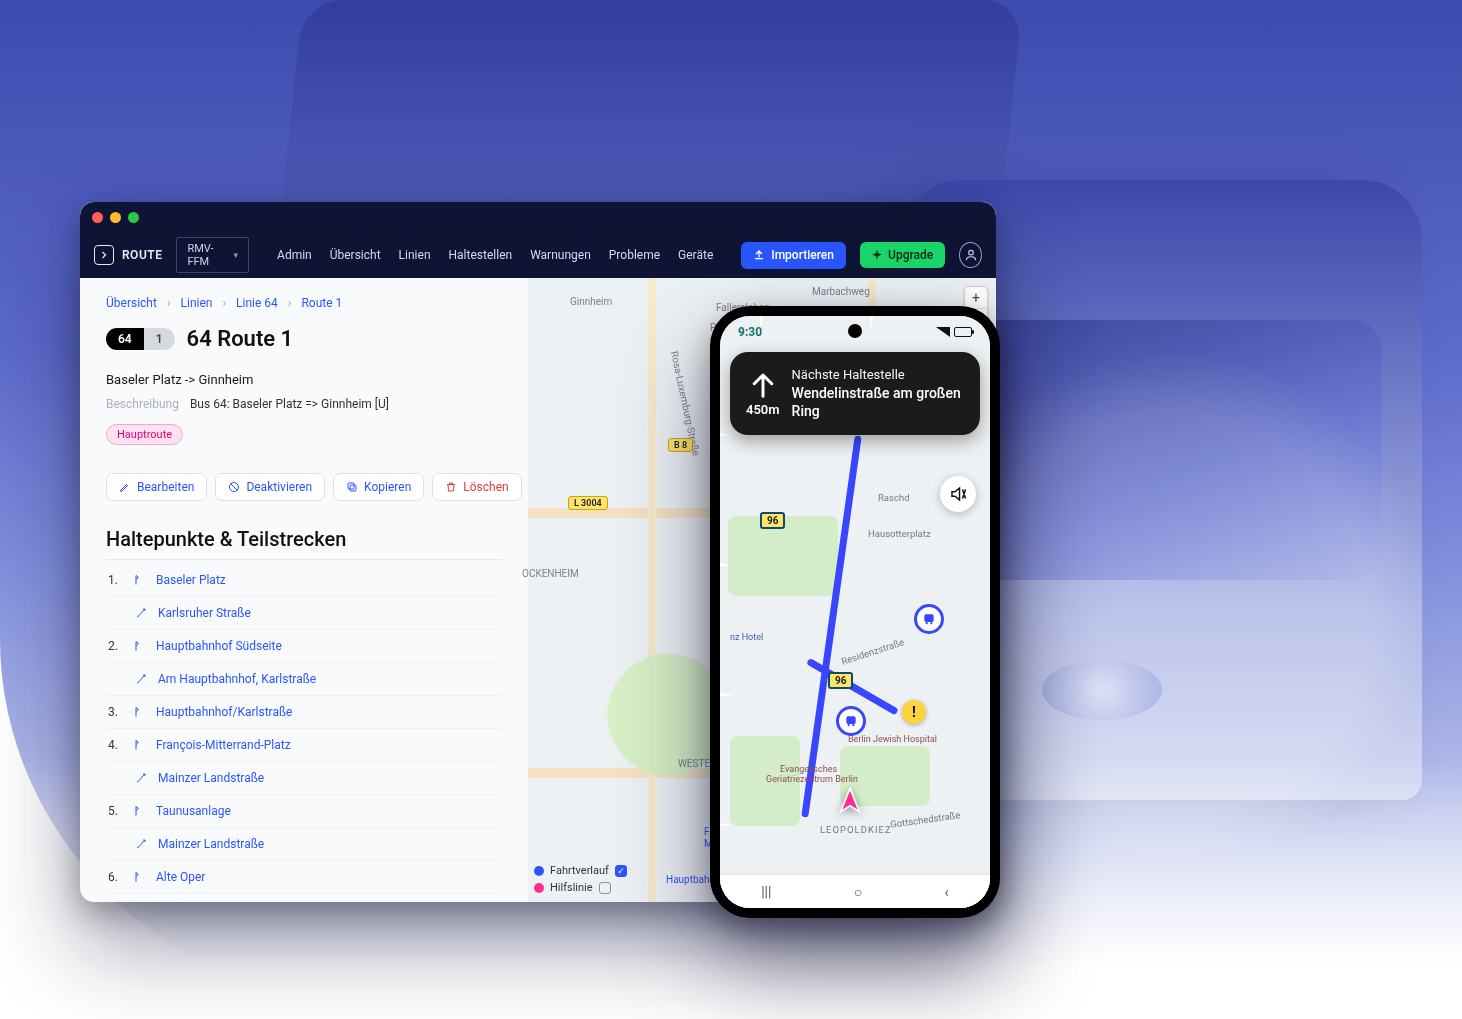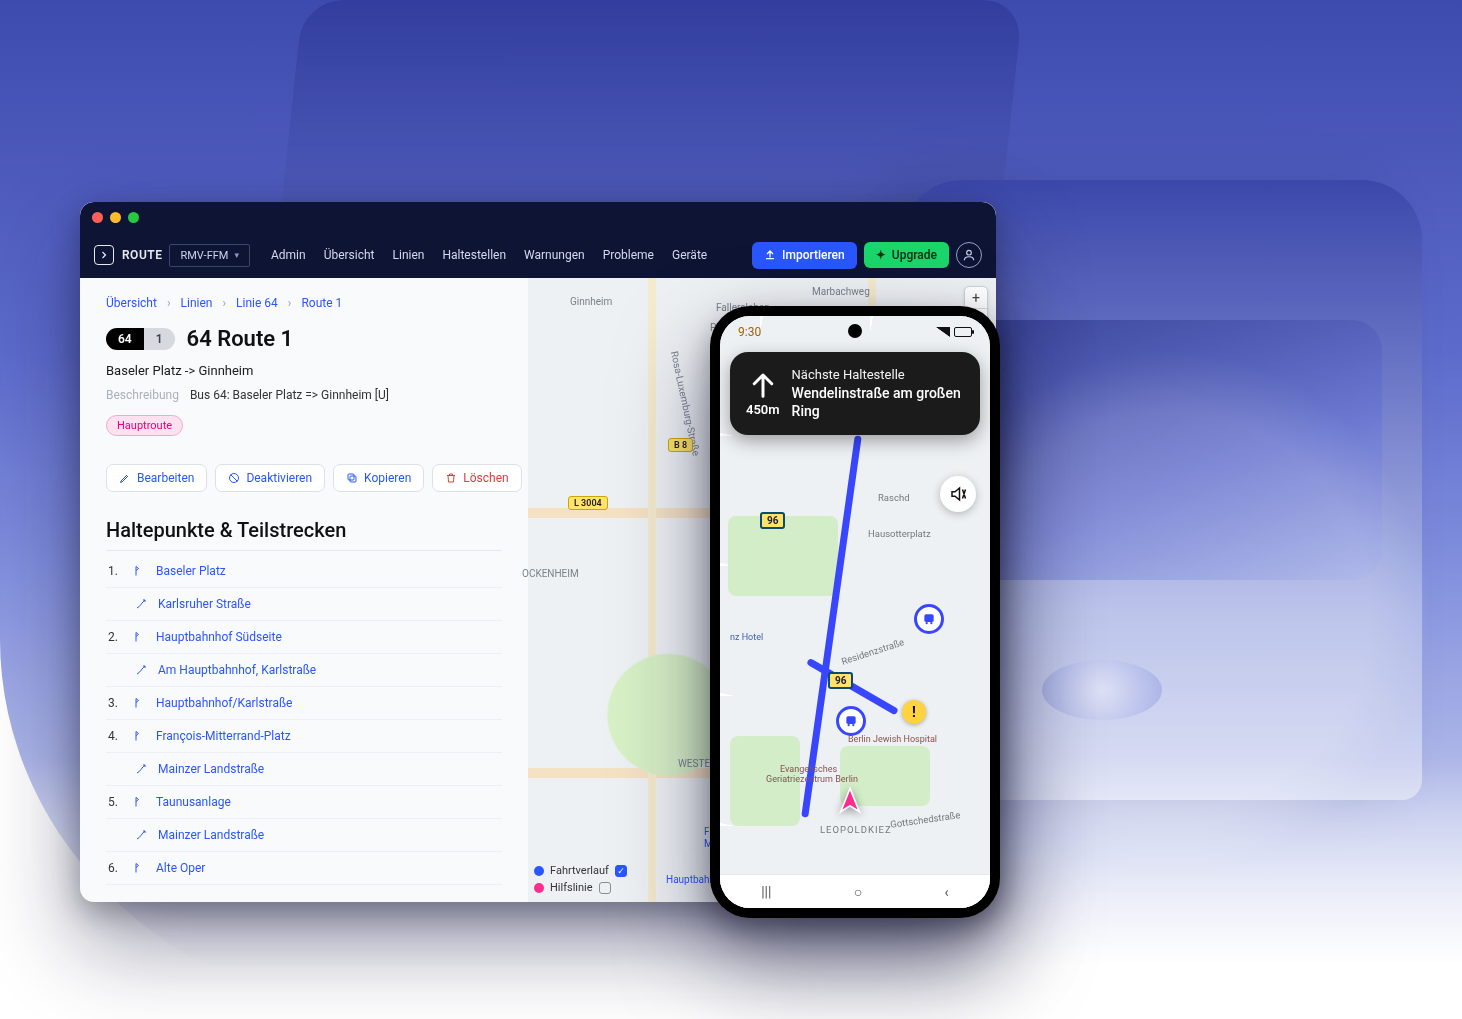--- a/index.html
+++ b/index.html
@@ -46,41 +46,41 @@
   
   .desktop-window {
     position: absolute; left: 80px; top: 202px; width: 916px; height: 700px;
     background: #f9fafb; border-radius: 14px; overflow: hidden;
     box-shadow: 0 40px 90px rgba(20,20,60,0.45), 0 10px 30px rgba(0,0,0,0.3);
   }
   .mac-chrome { height:30px; background:#0e1433; display:flex; align-items:center; padding:0 12px; gap:7px; border-radius:14px 14px 0 0;}
   .mac-dot { width:11px; height:11px; border-radius:50%; }
   .mac-red{background:#ff5f57;} .mac-yellow{background:#febc2e;} .mac-green{background:#28c840;}
 
-  .topbar { height:46px; background:#0e1433; color:#e8eaf2; display:flex; align-items:center; padding:0 14px; gap:7px; font-size:12px;}
+  .topbar { height:46px; background:#0e1433; color:#e8eaf2; display:flex; align-items:center; padding:0 14px; gap:14px; font-size:12px;}
   .brand { display:flex; align-items:center; gap:8px; font-weight:600; letter-spacing:0.5px;}
   .brand-logo { width:20px; height:20px; border:1.6px solid #e8eaf2; border-radius:4px; display:flex; align-items:center; justify-content:center; font-size:11px;}
   .tenant-picker { border:1px solid #3a4470; border-radius:2px; padding:4px 10px; display:flex; align-items:center; gap:6px; color:#cbd2f1; font-size:11px;}
   .tenant-picker .chev { font-size:9px; color:#8f98c9;}
   .nav { display:flex; gap:18px; margin-left:14px;}
   .nav a { color:#d4d9f0; text-decoration:none; cursor:pointer;}
   .spacer { flex:1; }
   .import-btn { background:#2a56ff; color:#fff; padding:6px 12px; border-radius:6px; display:flex; align-items:center; gap:6px; font-weight:500;}
   .upgrade-btn { background:#1bd66a; color:#0e3418; padding:6px 12px; border-radius:6px; display:flex; align-items:center; gap:6px; font-weight:600;}
   .avatar-btn { width:26px; height:26px; border:1.6px solid #99a1cc; border-radius:50%; display:flex; align-items:center; justify-content:center; color:#c8cef0;}
 
   .content { display:flex; height:calc(100% - 76px); }
   .left-pane { width:448px; padding:18px 26px 0 26px; overflow:auto;}
   .right-pane { flex:1; position:relative; background:#e9edef;}
 
   .breadcrumb { display:flex; align-items:center; gap:10px; font-size:12px; color:#2a56ff; margin-bottom:16px;}
   .breadcrumb .sep { color:#94a3b8;}
   .breadcrumb span.crumb { cursor:pointer;}
 
-  .title-row { display:flex; align-items:center; gap:12px; margin-bottom:12px;}
+  .title-row { display:flex; align-items:center; gap:12px; margin-bottom:21px;}
   .pill-group { display:flex; border-radius:999px; overflow:hidden; font-size:12px; font-weight:600;}
   .pill-dark { background:#000; color:#fff; padding:4px 12px;}
   .pill-light { background:#d6d9e0; color:#444; padding:4px 12px;}
   .page-title { font-size:22px; font-weight:600; color:#111;}
   .subtitle { font-size:13px; color:#1a1a1a; margin-bottom:10px;}
   .desc-row { font-size:12px; color:#333; margin-bottom:12px;}
   .desc-row .lbl { color:#aab0bd; margin-right:8px;}
   .chip { display:inline-block; background:#ffe1f0; color:#e6007e; border:1px solid #f5a6d0; font-size:11px; padding:3px 10px; border-radius:999px; margin-bottom:28px;}
 
   .action-row { display:flex; gap:8px; margin-bottom:26px;}
@@ -121,21 +121,21 @@
   .legend-cb.checked{ background:#2a56ff; border-color:#2a56ff;}
 
   
   .phone {
     position:absolute; left:710px; top:306px; width:290px; height:612px;
     background:#000; border-radius:40px; padding:10px;
     box-shadow: 0 44px 90px rgba(20,20,60,0.5), 0 12px 30px rgba(0,0,0,0.35);
   }
   .phone-screen { background:#e9edef; width:100%; height:100%; border-radius:30px; overflow:hidden; position:relative;}
   .phone-notch { position:absolute; top:8px; left:50%; transform:translateX(-50%); width:14px; height:14px; background:#000; border-radius:50%; z-index:5;}
-  .phone-status { position:absolute; top:0; left:0; right:0; height:30px; display:flex; align-items:center; justify-content:space-between; padding:16px 18px; font-size:12px; font-weight:400; color:#a16207; z-index:4;}
+  .phone-status { position:absolute; top:0; left:0; right:0; height:30px; display:flex; align-items:center; justify-content:space-between; padding:16px 18px; font-size:12px; font-weight:700; color:#0f766e; z-index:4;}
   .status-icons { display:flex; gap:4px; align-items:center;}
   .sig { width:14px; height:10px; background:linear-gradient(to top right,transparent 48%,#111 52%);}
   .batt { width:18px; height:10px; border:1.3px solid #111; border-radius:2px; position:relative;}
   .batt::after{content:"";position:absolute;right:-3px;top:2px;width:2px;height:4px;background:#111;border-radius:1px;}
 
   .phone-map {
     position:absolute; inset:0;
     background:
       radial-gradient(circle at 30% 40%, #9fd6ee 0 34px, transparent 36px),
       linear-gradient(100deg,#fff 0 3px, transparent 3px) 40px 0/110px 100%,

